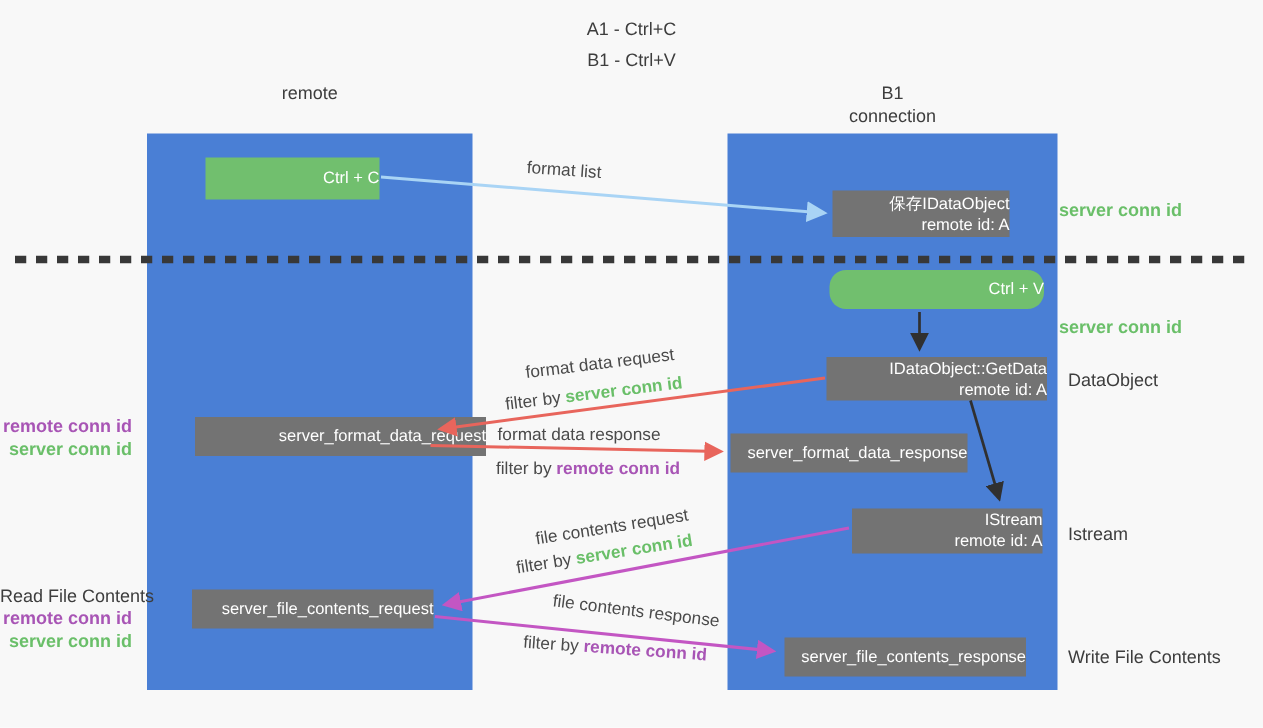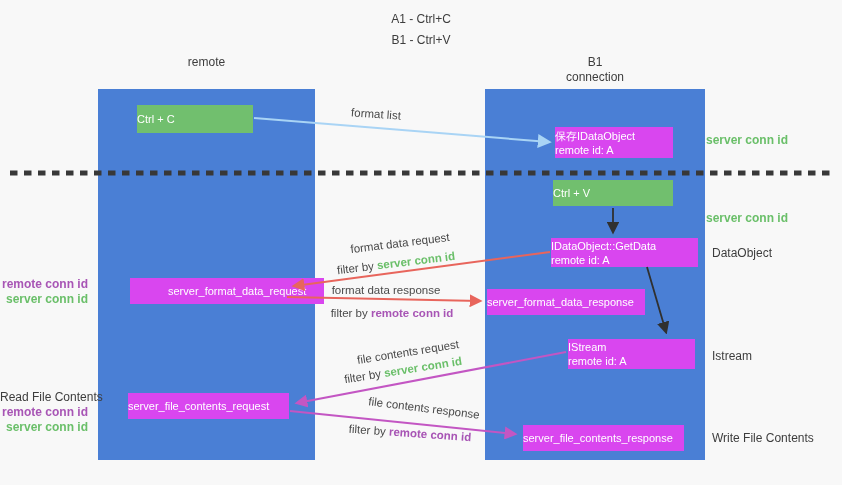--- a/index.html
+++ b/index.html
@@ -18,28 +18,28 @@
     position: absolute; top: 55px; text-align: center;
     font-size: 12px; color: #3d3d3d; line-height: 15px;
   }
   .hdr-left { left: 98px; width: 217px; }
   .hdr-right { left: 485px; width: 220px; }
   .col { position: absolute; top: 89px; height: 371px; background: #4a7fd5; z-index: 1; }
   .col-left { left: 98px; width: 217px; }
   .col-right { left: 485px; width: 220px; }
   .box {
     position: absolute; z-index: 2;
-    display: flex; flex-direction: column; align-items: flex-start; justify-content: center;
+    display: flex; flex-direction: column; align-items: flex-end; justify-content: center;
     color: #ffffff; font-size: 11px; line-height: 14px; text-align: center;
   }
   .green { background: #71bf6e; }
-  .orange { background: #d946ef; }
+  .orange { background: #737373; }
   .b-ctrl-c  { left:137px; top:105px; width:116px; height:28px; }
   .b-save    { left:555px; top:127px; width:118px; height:31px; }
-  .b-ctrl-v  { left:553px; top:180px; width:120px; height:26px; }
+  .b-ctrl-v  { left:553px; top:180px; width:143px; height:26px;border-radius:11px; }
   .b-getdata { left:551px; top:238px; width:147px; height:29px; }
   .b-fmt-req { left:130px; top:278px; width:156px; height:26px;padding-left:38px; }
   .b-fmt-resp{ left:487px; top:289px; width:158px; height:26px; }
   .b-istream { left:568px; top:339px; width:127px; height:30px; }
   .b-file-req{ left:128px; top:393px; width:161px; height:26px; }
   .b-file-resp{left:523px; top:425px; width:161px; height:26px; }
   .side-label { position: absolute; font-size: 12px; z-index: 3; white-space: nowrap; }
   .dark  { color: #3d3d3d; }
   .green-t { color: #6abf69; font-weight: bold; }
   .purple-t { color: #a855b5; font-weight: bold; }

